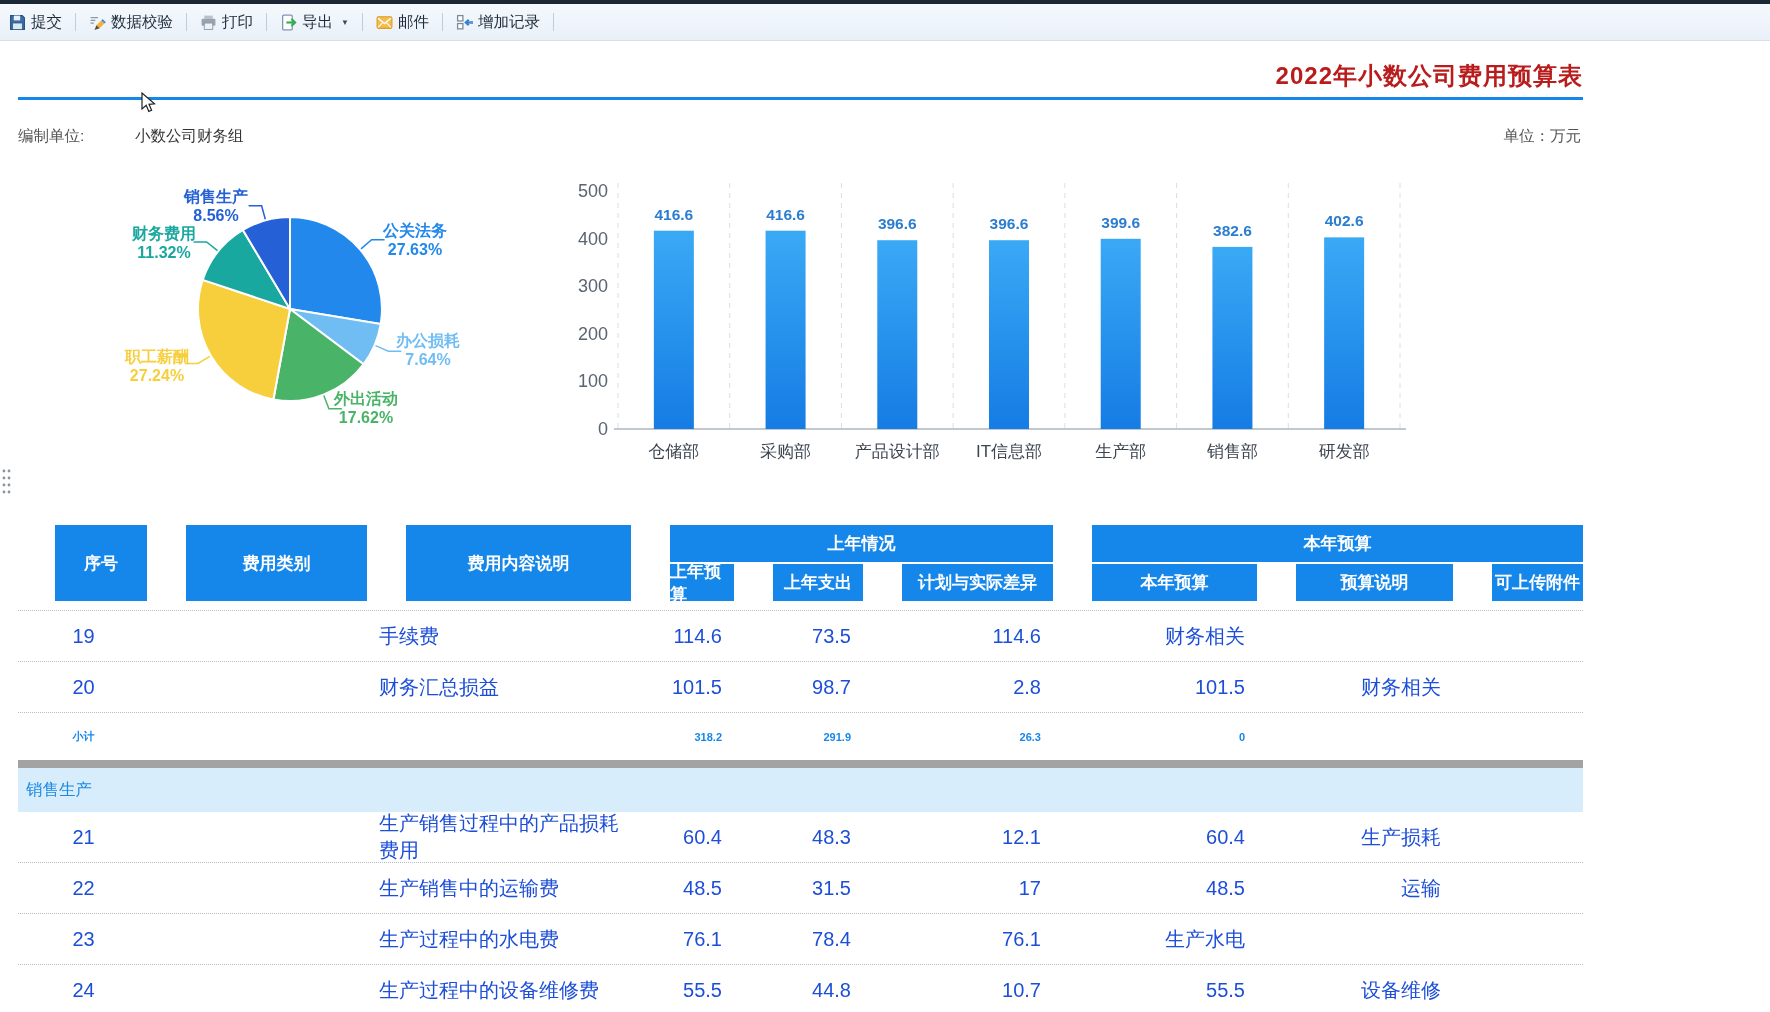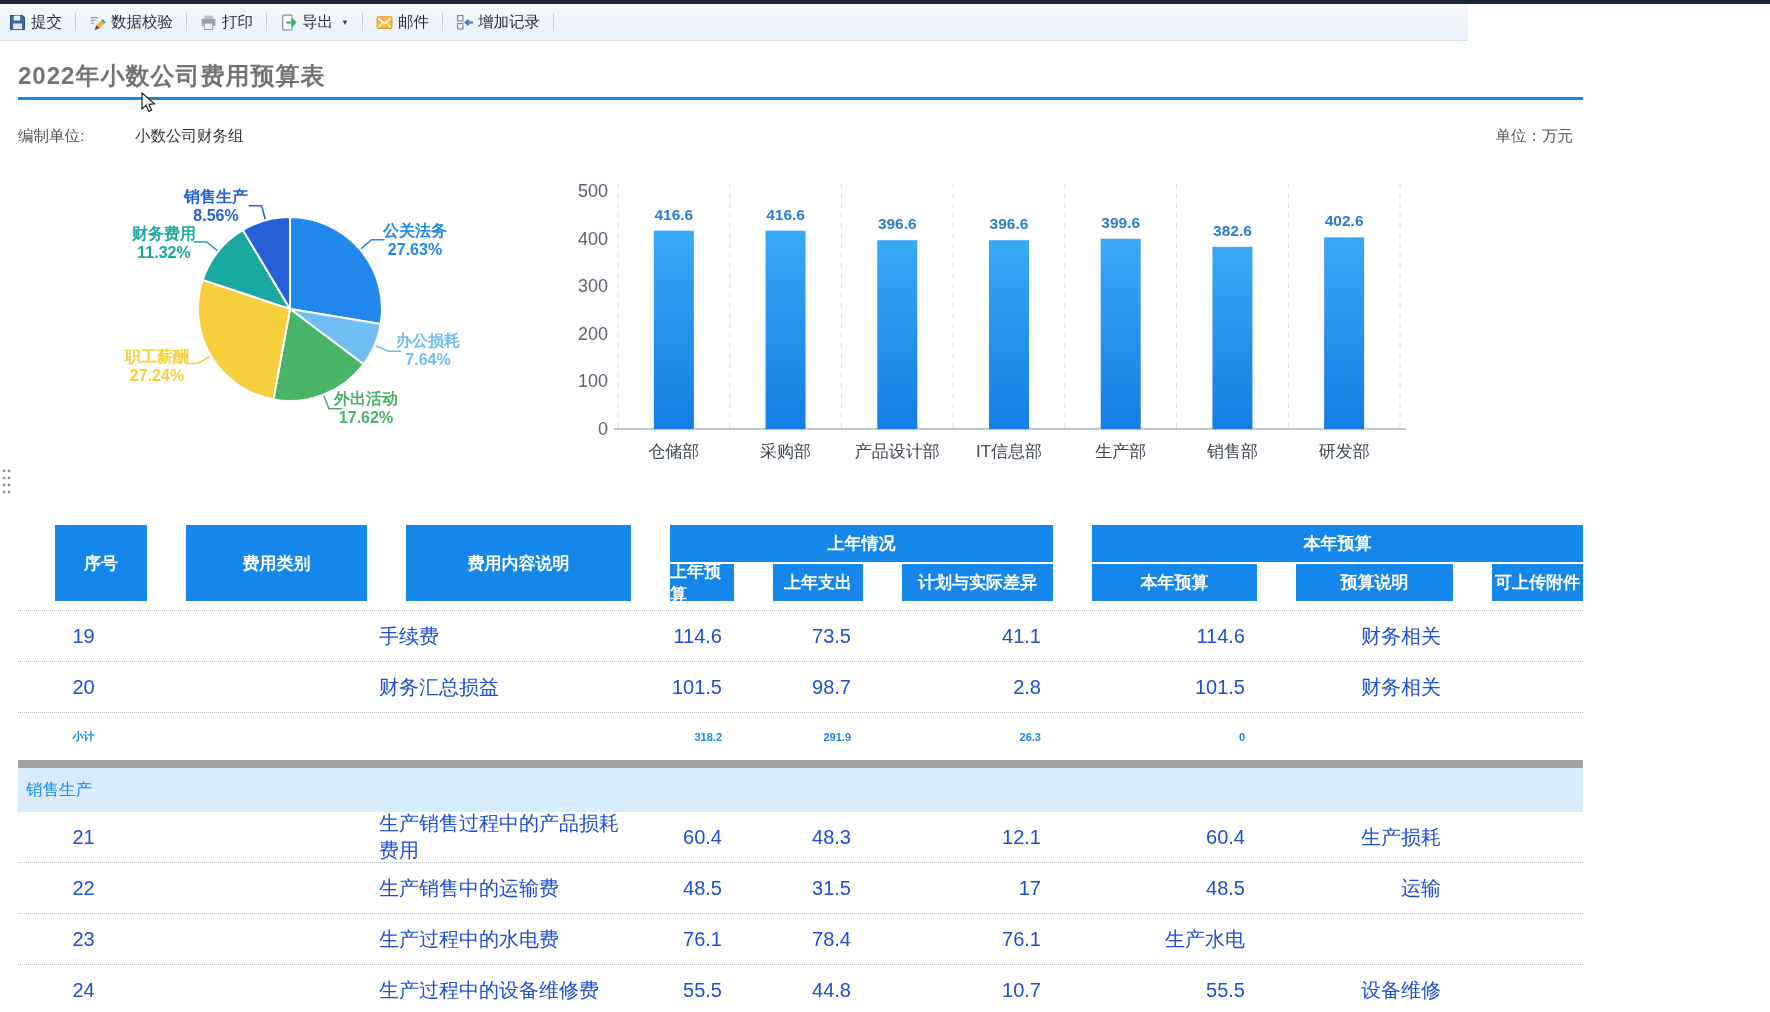--- a/index.html
+++ b/index.html
@@ -4,38 +4,38 @@
 <style>
   html,body{margin:0;padding:0;}
   body{
     width:1770px;height:1012px;position:relative;overflow:hidden;
     background:#ffffff;font-family:"Liberation Sans",sans-serif;
   }
   
   .topstrip{position:absolute;top:0;left:0;width:1770px;height:4px;background:#1c2736;}
   
   .toolbar{
-    position:absolute;top:4px;left:0;width:1468px;height:37px;
+    position:absolute;top:4px;left:0;width:1770px;height:37px;
     background:linear-gradient(#f5f9fd,#e9f0f8);
     border-bottom:1px solid #d6dee8;
     display:flex;align-items:center;padding-left:6px;box-sizing:border-box;
   }
   .tb-item{display:flex;align-items:center;gap:5px;padding:3px 3px;cursor:pointer;
     color:#1d2c3c;font-size:15.5px;white-space:nowrap;}
   .tb-item svg{display:block;}
   .tb-sep{width:1px;height:18px;background:#c3cdd9;margin:0 10px;flex:0 0 auto;}
   .tb-caret{font-size:8px;color:#3c4a5a;margin-left:3px;}
   
-  .page-title{position:absolute;top:60px;left:18px;width:1565px;text-align:left;
-    color:#737373;font-size:24px;font-weight:bold;letter-spacing:1px;}
+  .page-title{position:absolute;top:60px;left:18px;width:1565px;text-align:right;
+    color:#b91c1c;font-size:24px;font-weight:bold;letter-spacing:1px;}
   .title-rule{position:absolute;top:97px;left:18px;width:1565px;height:3px;background:#1687ea;}
   .meta-row{position:absolute;top:126px;left:18px;width:1565px;height:22px;font-size:15.5px;color:#444;}
   .meta-label{position:absolute;left:0;top:0;color:#555;}
   .meta-value{position:absolute;left:117px;top:0;color:#333;}
-  .meta-unit{position:absolute;right:10px;top:0;color:#555;}
+  .meta-unit{position:absolute;right:2px;top:0;color:#555;}
   
   .pie-wrap{position:absolute;left:30px;top:163px;width:520px;height:335px;}
   .bar-wrap{position:absolute;left:560px;top:166px;width:855px;height:315px;}
   
   .table-wrap{position:absolute;left:18px;top:525px;width:1565px;}
   .thead{display:grid;grid-template-columns:131px 220px 264px 103px 129px 190px 204px 196px 128px;
     grid-template-rows:39px 37px;}
   .th{background:#1687ea;color:#fff;font-size:17px;font-weight:bold;
     display:flex;align-items:center;justify-content:center;box-sizing:border-box;
     border-right:2px solid #fff;margin-left:37px;}
@@ -231,21 +231,20 @@
     <div class="th th-sub last" style="grid-column:9">可上传附件</div>
   </div>
   <div class="tspacer"></div>
   <div id="table-body">
       <div class="trow">
         <div class="c-seq">19</div>
         <div class="c-desc"></div>
         <div class="c-desc">手续费</div>
         <div class="c-num">114.6</div>
         <div class="c-num">73.5</div>
-        <div class="c-num">41.1</div>
         <div class="c-num">114.6</div>
         <div class="c-note">财务相关</div>
         <div class="c-note"></div>
       </div>
       <div class="trow">
         <div class="c-seq">20</div>
         <div class="c-desc"></div>
         <div class="c-desc">财务汇总损益</div>
         <div class="c-num">101.5</div>
         <div class="c-num">98.7</div>

